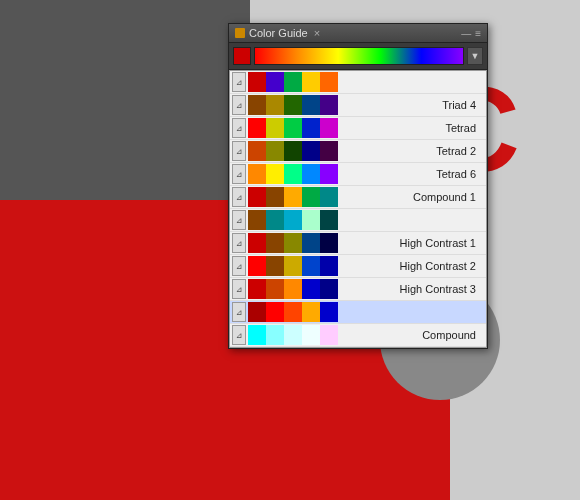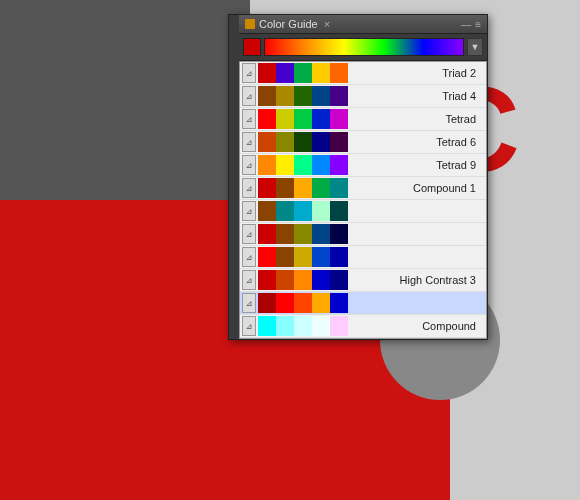--- a/index.html
+++ b/index.html
@@ -61,26 +61,25 @@
       width: 120px;
       height: 120px;
       background: #888;
       border-radius: 50%;
     }
 
     
     .panel {
       position: absolute;
       left: 228px;
-      top: 14px;
+      top: 23px;
       width: 260px;
       background: #3a3a3a;
       border: 1px solid #222;
       box-shadow: 2px 2px 8px rgba(0,0,0,0.5);
-      padding-left: 10px;
     }
 
     .panel-titlebar {
       background: linear-gradient(to bottom, #5a5a5a, #444);
       padding: 3px 6px;
       display: flex;
       align-items: center;
       justify-content: space-between;
       border-bottom: 1px solid #222;
     }
@@ -252,21 +251,20 @@
           <div class="swatch-indicator">
             <span style="color:#555;font-size:8px;">⊿</span>
           </div>
           <div class="swatch-colors">
             <div class="swatch-color" style="background: rgb(204, 0, 0);"></div>
             <div class="swatch-color" style="background: rgb(68, 0, 204);"></div>
             <div class="swatch-color" style="background: rgb(0, 170, 68);"></div>
             <div class="swatch-color" style="background: rgb(255, 204, 0);"></div>
             <div class="swatch-color" style="background: rgb(255, 102, 0);"></div>
           </div>
-          <div class="item-label">Triad 2</div>
         </div>
         <div class="dropdown-item">
           <div class="swatch-indicator">
             <span style="color:#555;font-size:8px;">⊿</span>
           </div>
           <div class="swatch-colors">
             <div class="swatch-color" style="background: rgb(136, 68, 0);"></div>
             <div class="swatch-color" style="background: rgb(170, 136, 0);"></div>
             <div class="swatch-color" style="background: rgb(34, 102, 0);"></div>
             <div class="swatch-color" style="background: rgb(0, 68, 136);"></div>
@@ -291,34 +289,34 @@
           <div class="swatch-indicator">
             <span style="color:#555;font-size:8px;">⊿</span>
           </div>
           <div class="swatch-colors">
             <div class="swatch-color" style="background: rgb(204, 68, 0);"></div>
             <div class="swatch-color" style="background: rgb(136, 136, 0);"></div>
             <div class="swatch-color" style="background: rgb(17, 68, 0);"></div>
             <div class="swatch-color" style="background: rgb(0, 0, 136);"></div>
             <div class="swatch-color" style="background: rgb(68, 0, 68);"></div>
           </div>
-          <div class="item-label">Tetrad 6</div>
+          <div class="item-label">Tetrad 2</div>
         </div>
         <div class="dropdown-item">
           <div class="swatch-indicator">
             <span style="color:#555;font-size:8px;">⊿</span>
           </div>
           <div class="swatch-colors">
             <div class="swatch-color" style="background: rgb(255, 136, 0);"></div>
             <div class="swatch-color" style="background: rgb(255, 238, 0);"></div>
             <div class="swatch-color" style="background: rgb(0, 255, 136);"></div>
             <div class="swatch-color" style="background: rgb(0, 136, 255);"></div>
             <div class="swatch-color" style="background: rgb(136, 0, 255);"></div>
           </div>
-          <div class="item-label">Tetrad 9</div>
+          <div class="item-label">Tetrad 6</div>
         </div>
         <div class="dropdown-item">
           <div class="swatch-indicator">
             <span style="color:#555;font-size:8px;">⊿</span>
           </div>
           <div class="swatch-colors">
             <div class="swatch-color" style="background: rgb(204, 0, 0);"></div>
             <div class="swatch-color" style="background: rgb(136, 68, 0);"></div>
             <div class="swatch-color" style="background: rgb(255, 170, 0);"></div>
             <div class="swatch-color" style="background: rgb(0, 170, 68);"></div>
@@ -342,32 +340,34 @@
           <div class="swatch-indicator">
             <span style="color:#555;font-size:8px;">⊿</span>
           </div>
           <div class="swatch-colors">
             <div class="swatch-color" style="background: rgb(204, 0, 0);"></div>
             <div class="swatch-color" style="background: rgb(136, 68, 0);"></div>
             <div class="swatch-color" style="background: rgb(136, 136, 0);"></div>
             <div class="swatch-color" style="background: rgb(0, 68, 136);"></div>
             <div class="swatch-color" style="background: rgb(0, 0, 68);"></div>
           </div>
+          <div class="item-label">High Contrast 1</div>
         </div>
         <div class="dropdown-item">
           <div class="swatch-indicator">
             <span style="color:#555;font-size:8px;">⊿</span>
           </div>
           <div class="swatch-colors">
             <div class="swatch-color" style="background: rgb(255, 0, 0);"></div>
             <div class="swatch-color" style="background: rgb(136, 68, 0);"></div>
             <div class="swatch-color" style="background: rgb(204, 170, 0);"></div>
             <div class="swatch-color" style="background: rgb(0, 68, 204);"></div>
             <div class="swatch-color" style="background: rgb(0, 0, 170);"></div>
           </div>
+          <div class="item-label">High Contrast 2</div>
         </div>
         <div class="dropdown-item">
           <div class="swatch-indicator">
             <span style="color:#555;font-size:8px;">⊿</span>
           </div>
           <div class="swatch-colors">
             <div class="swatch-color" style="background: rgb(204, 0, 0);"></div>
             <div class="swatch-color" style="background: rgb(204, 68, 0);"></div>
             <div class="swatch-color" style="background: rgb(255, 136, 0);"></div>
             <div class="swatch-color" style="background: rgb(0, 0, 204);"></div>

